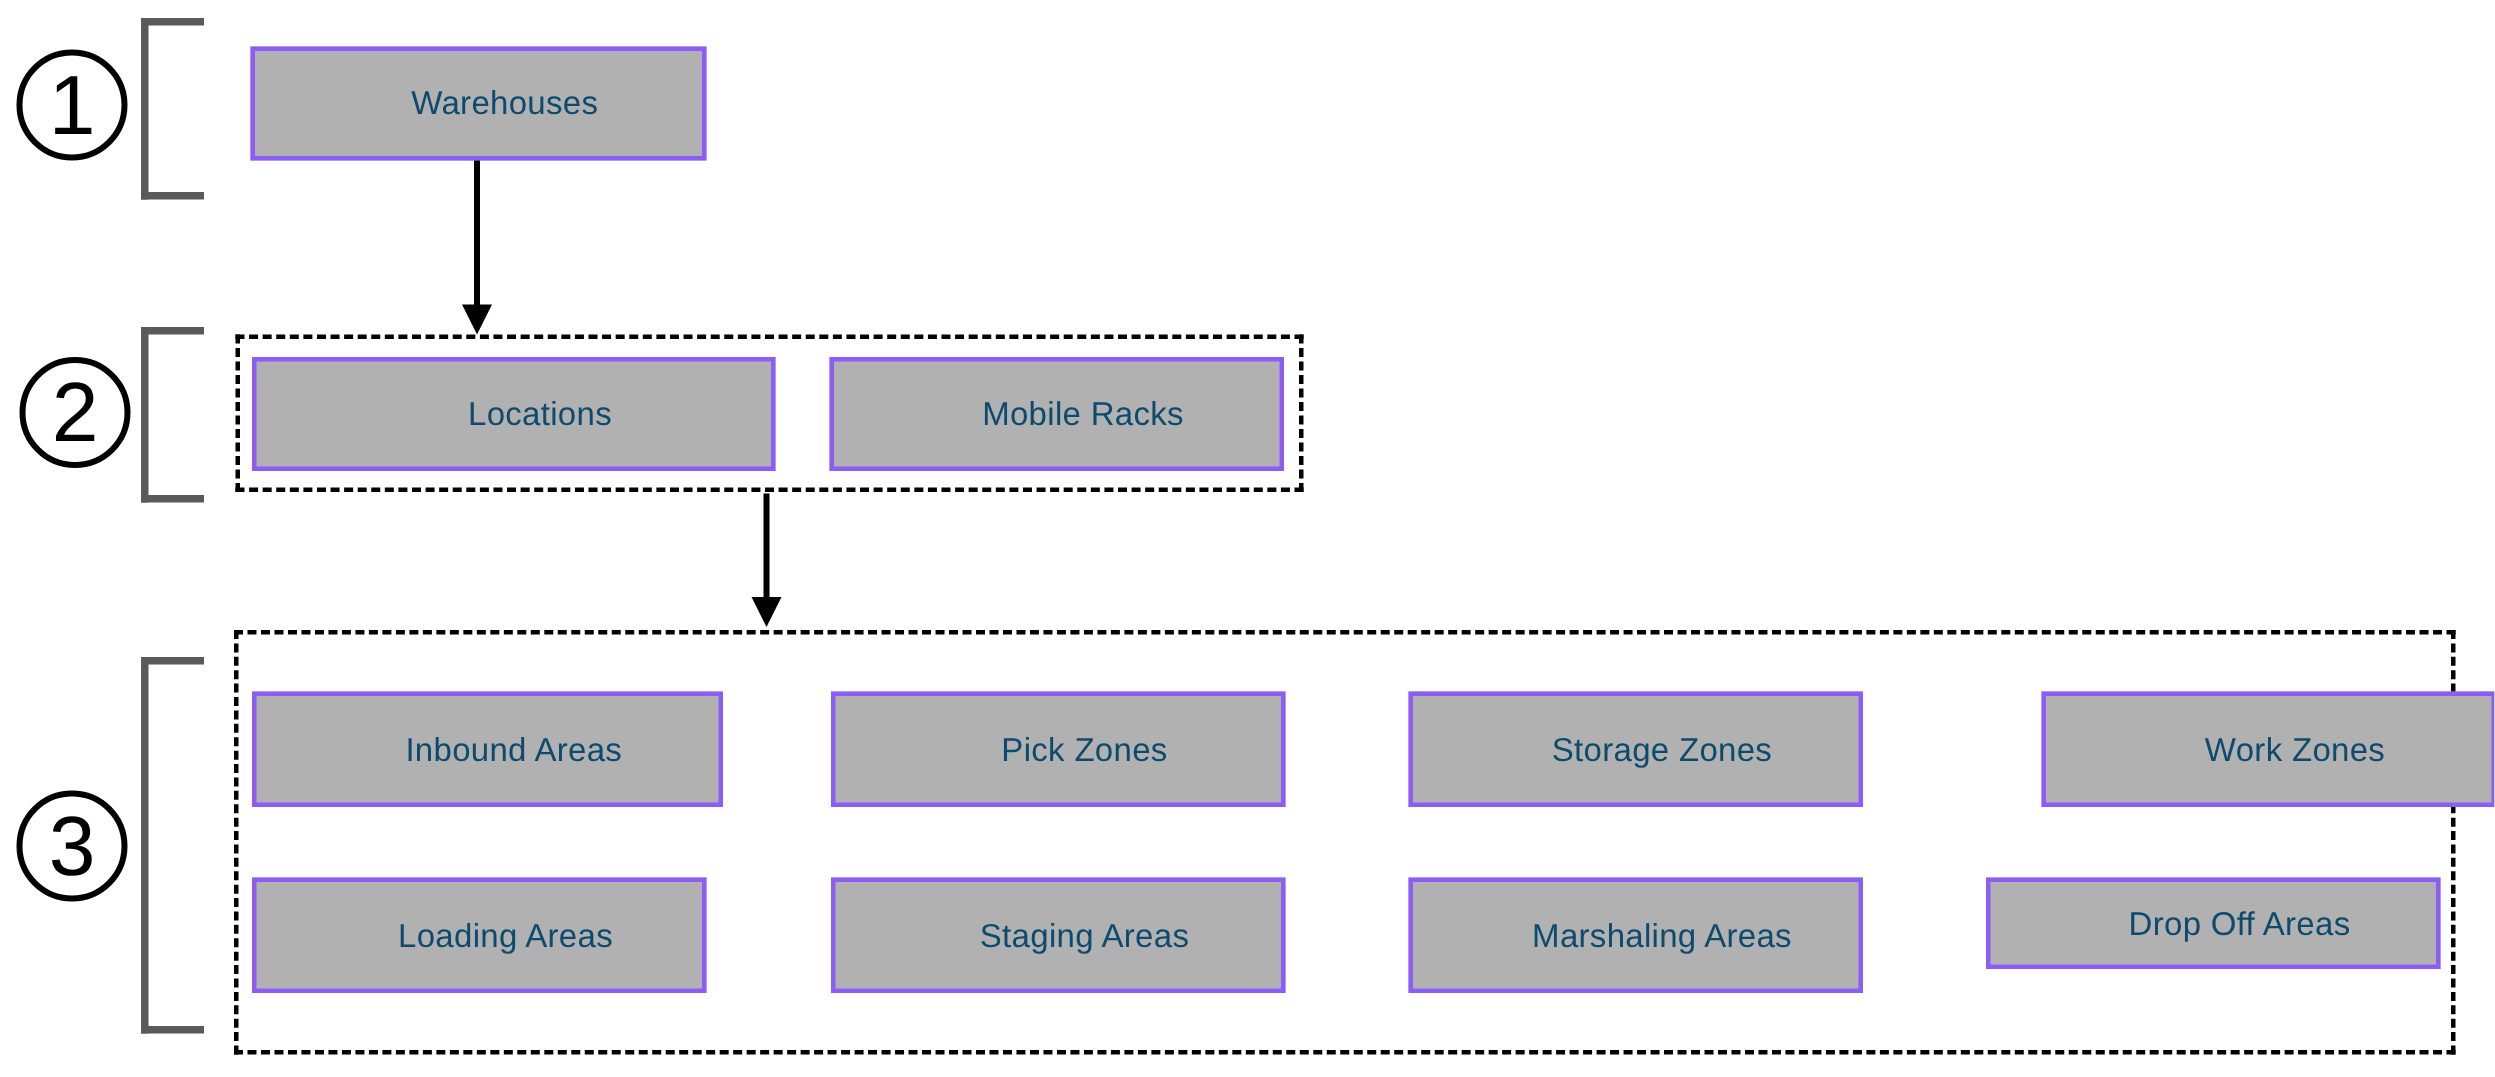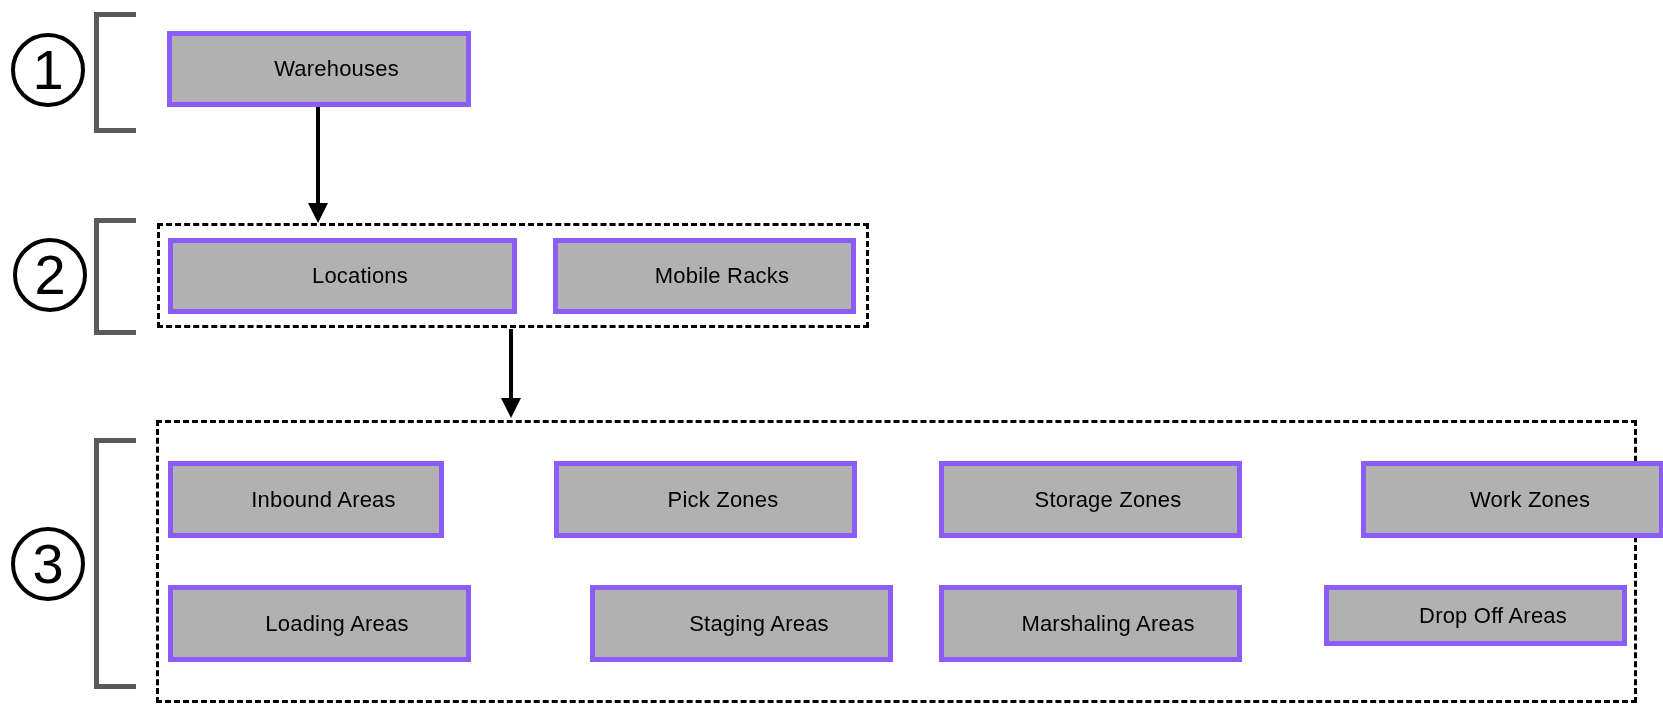--- a/index.html
+++ b/index.html
@@ -7,27 +7,27 @@
     position: relative;
     width: 1663px;
     height: 718px;
     background: #ffffff;
     font-family: "Liberation Sans", sans-serif;
     overflow: hidden;
   }
   .node {
     position: absolute;
     background: #b1b1b1;
-    border: 5px solid #8b5cf6;
+    border: 3px solid #8b5cf6;
     box-sizing: border-box;
     display: flex;
     align-items: center;
     justify-content: center;
     font-size: 22px;
-    color: #000000;
+    color: #0c4a6e;
     letter-spacing: 0.2px;
     padding-left: 35px;
   }
   .dashed-group {
     position: absolute;
     border: 3px dashed #000000;
     box-sizing: border-box;
   }
   .badge {
     position: absolute;
@@ -68,26 +68,26 @@
   #badge-2   { left: 13px;  top: 238px; }
   #bracket-2 { left: 94px;  top: 218px; width: 42px;  height: 117px; }
   #group-2   { left: 157px; top: 223px; width: 712px; height: 105px; }
   #node-locations    { left: 168px; top: 238px; width: 349px; height: 76px; }
   #node-mobile-racks { left: 553px; top: 238px; width: 303px; height: 76px; }
 
   
   #badge-3   { left: 11px;  top: 527px; }
   #bracket-3 { left: 94px;  top: 438px; width: 42px;  height: 251px; }
   #group-3   { left: 156px; top: 420px; width: 1481px; height: 283px; }
-  #node-inbound    { left: 168px;  top: 461px; width: 276px; height: 77px; justify-content: center; }
+  #node-inbound    { left: 168px;  top: 461px; width: 314px; height: 77px; justify-content: center; }
   #node-pick       { left: 554px;  top: 461px; width: 303px; height: 77px; }
   #node-storage    { left: 939px;  top: 461px; width: 303px; height: 77px; }
   #node-work       { left: 1324px; top: 461px; width: 303px; height: 77px; margin-left: 37px; }
   #node-loading    { left: 168px;  top: 585px; width: 303px; height: 77px; }
-  #node-staging    { left: 554px;  top: 585px; width: 303px; height: 77px; margin-left: 36px; }
+  #node-staging    { left: 554px;  top: 585px; width: 303px; height: 77px; }
   #node-marshaling { left: 939px;  top: 585px; width: 303px; height: 77px; }
   #node-dropoff    { left: 1324px; top: 585px; width: 303px; height: 61px; }
 </style>
 </head>
 <body>
 
 <div class="canvas">
 
   <div class="badge" id="badge-1">
     <span>1</span>

